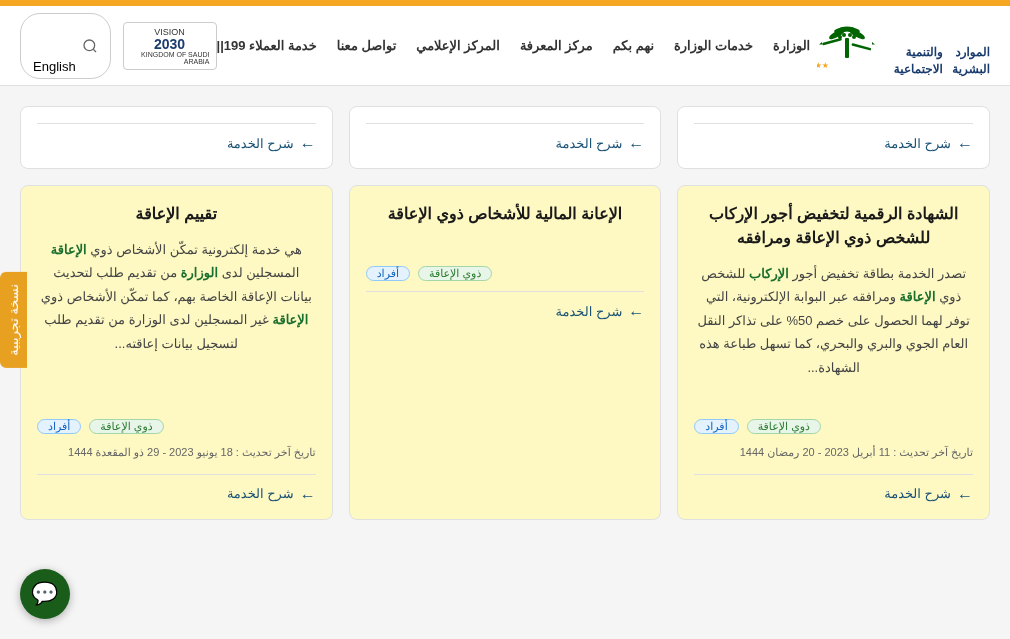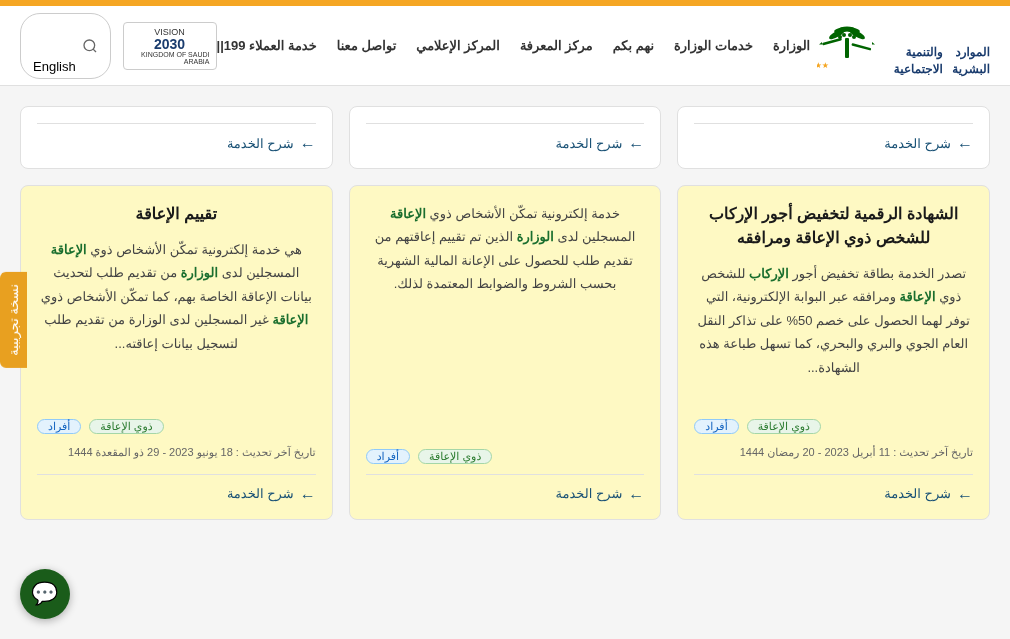--- a/index.html
+++ b/index.html
@@ -419,25 +419,21 @@
       </div>
       <div class="card-footer">
         <a class="service-link">
           <span class="arrow-left">←</span>
           <span>شرح الخدمة</span>
         </a>
       </div>
     </div>
 
     <div class="card">
-      <div class="card-desc">
-        خدمة إلكترونية تمكّن الأشخاص ذوي <span class="highlight">الإعاقة</span>
-        المسجلين لدى <span class="highlight">الوزارة</span>
-        الذين تم تقييم إعاقتهم من تقديم طلب للحصول على الإعانة المالية الشهرية بحسب الشروط والضوابط المعتمدة لذلك.
-      </div>
+      <div class="card-title">الإعانة المالية للأشخاص ذوي الإعاقة</div>
       <div class="tags">
         <span class="tag tag-disability">ذوي الإعاقة</span>
         <span class="tag tag-individuals">أفراد</span>
       </div>
       <div class="card-footer">
         <a class="service-link">
           <span class="arrow-left">←</span>
           <span>شرح الخدمة</span>
         </a>
       </div>

